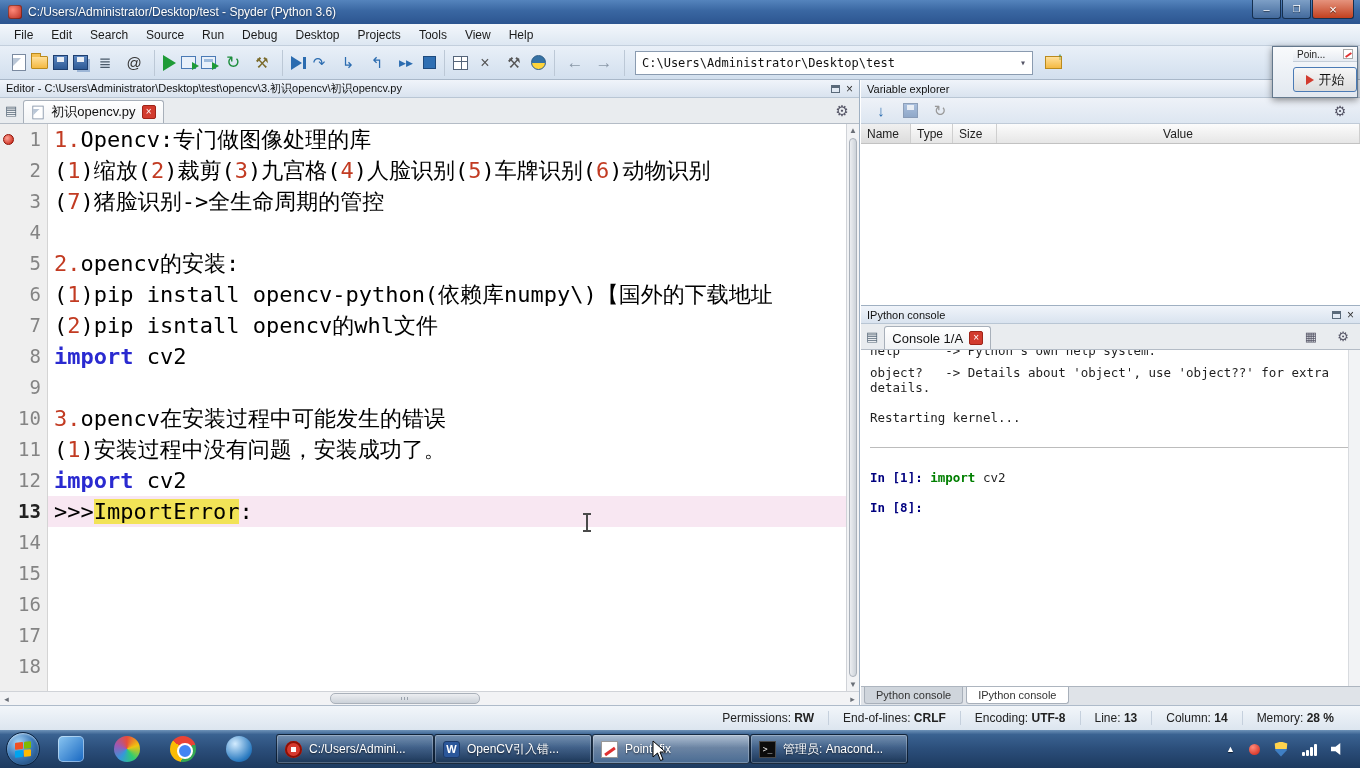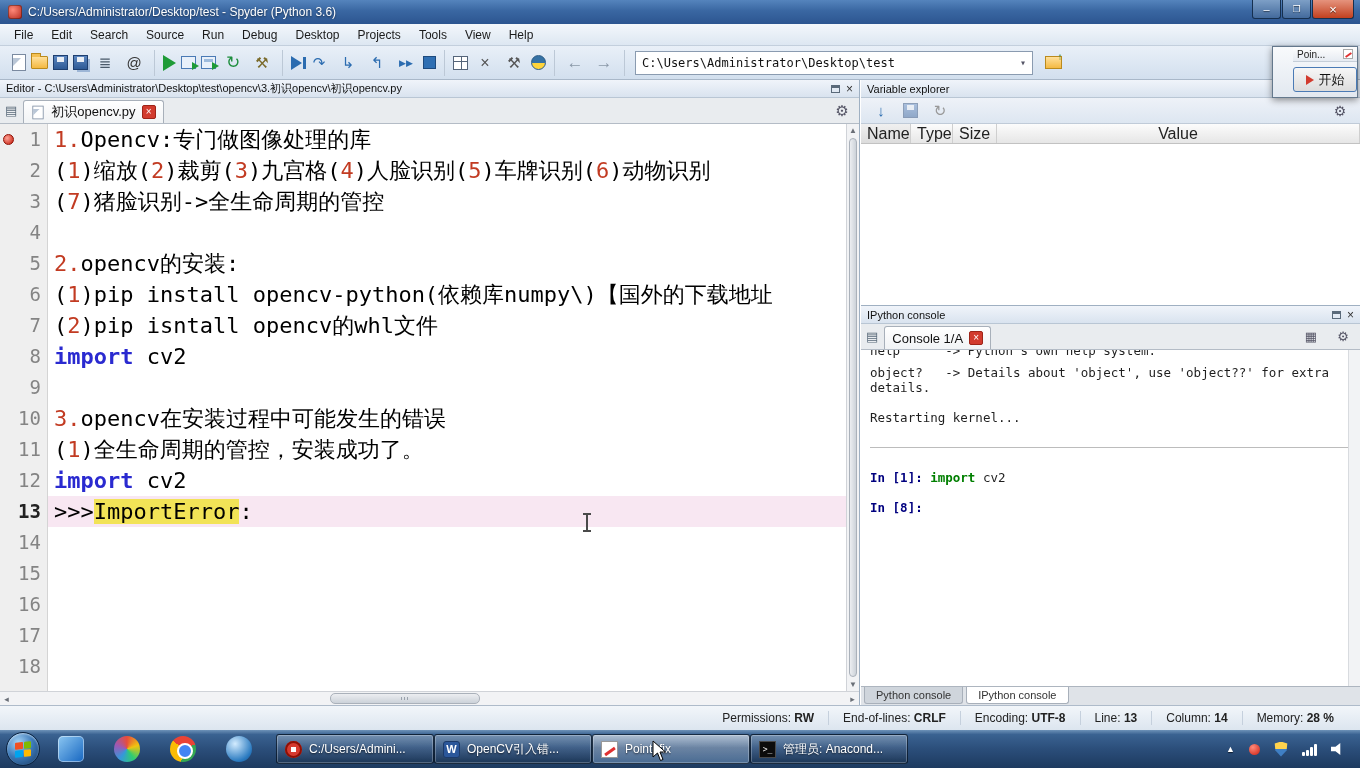--- a/index.html
+++ b/index.html
@@ -100,21 +100,21 @@
   .hs-arrow.right{right:0;} .hs-arrow.right::before{content:"▸";}
   .hs-thumb{position:absolute;left:330px;width:150px;top:1px;bottom:1px;background:linear-gradient(#eceef1,#ccd2d9);border:1px solid #aab1ba;border-radius:5px;}
   .hs-thumb::after{content:"";position:absolute;left:50%;top:3px;bottom:3px;width:7px;margin-left:-4px;
     background:repeating-linear-gradient(90deg,#9aa2ac 0 1px,transparent 1px 3px);}
 
   
   .right-col{position:absolute;left:861px;top:0;width:499px;height:625px;display:flex;flex-direction:column;background:#fff;}
   .varexp{height:226px;display:flex;flex-direction:column;border-bottom:1px solid #9fb0c2;flex:none;}
   .ve-toolbar{height:26px;background:linear-gradient(#eef2f8,#dde6f1);border-bottom:1px solid #c0cbd8;display:flex;align-items:center;padding:0 8px;gap:10px;flex:none;}
   .ve-right{margin-left:auto;display:flex;gap:8px;align-items:center;}
-  .ve-table-head{height:20px;display:flex;background:linear-gradient(#fcfcfc,#e6e6e6);border-bottom:1px solid #c2c2c2;font-size:16px;color:#222;flex:none;}
+  .ve-table-head{height:20px;display:flex;background:linear-gradient(#fcfcfc,#e6e6e6);border-bottom:1px solid #c2c2c2;font-size:12px;color:#222;flex:none;}
   .var-col{border-right:1px solid #cfcfcf;display:flex;align-items:center;padding:0 6px;}
   .vc0{width:50px;background:linear-gradient(#f0f0f0,#dcdcdc);}
   .vc1{width:42px;} .vc2{width:44px;} .vc3{flex:1;justify-content:center;}
   .ve-body{flex:1;background:#fff;}
 
   .console-pane{flex:1;display:flex;flex-direction:column;border-radius:13px;}
   .console-tabrow{height:26px;background:#e9ecef;border-bottom:1px solid #b4bcc6;display:flex;align-items:flex-end;padding:0 5px;gap:6px;flex:none;}
   .console-body{flex:1;background:#fff;padding:0 0 0 9px;font-family:"DejaVu Sans Mono","Liberation Mono",monospace;font-size:12.5px;color:#1f1f1f;overflow:hidden;position:relative;}
   .c-row{min-height:15px;line-height:15px;white-space:pre;}
   .c-row.clip{height:8px;overflow:hidden;}
@@ -330,21 +330,21 @@
             <div class="code-row">
               <span class="gutter-num">9</span>
               <span class="code-text"></span>
             </div>
             <div class="code-row">
               <span class="gutter-num">10</span>
               <span class="code-text"><span class="seg-num">3.</span><span class="seg-p">opencv在安装过程中可能发生的错误</span></span>
             </div>
             <div class="code-row">
               <span class="gutter-num">11</span>
-              <span class="code-text"><span class="seg-p">(</span><span class="seg-num">1</span><span class="seg-p">)全生命周期的管控，安装成功了。</span></span>
+              <span class="code-text"><span class="seg-p">(</span><span class="seg-num">1</span><span class="seg-p">)安装过程中没有问题，安装成功了。</span></span>
             </div>
             <div class="code-row">
               <span class="gutter-num">12</span>
               <span class="code-text"><span class="seg-kw">import</span><span class="seg-p"> cv2</span></span>
             </div>
             <div class="code-row current">
               <span class="gutter-num">13</span>
               <span class="code-text"><span class="seg-p">&gt;&gt;&gt;</span><span class="seg-occ">ImportError</span><span class="seg-p">:</span></span>
             </div>
             <div class="code-row">

